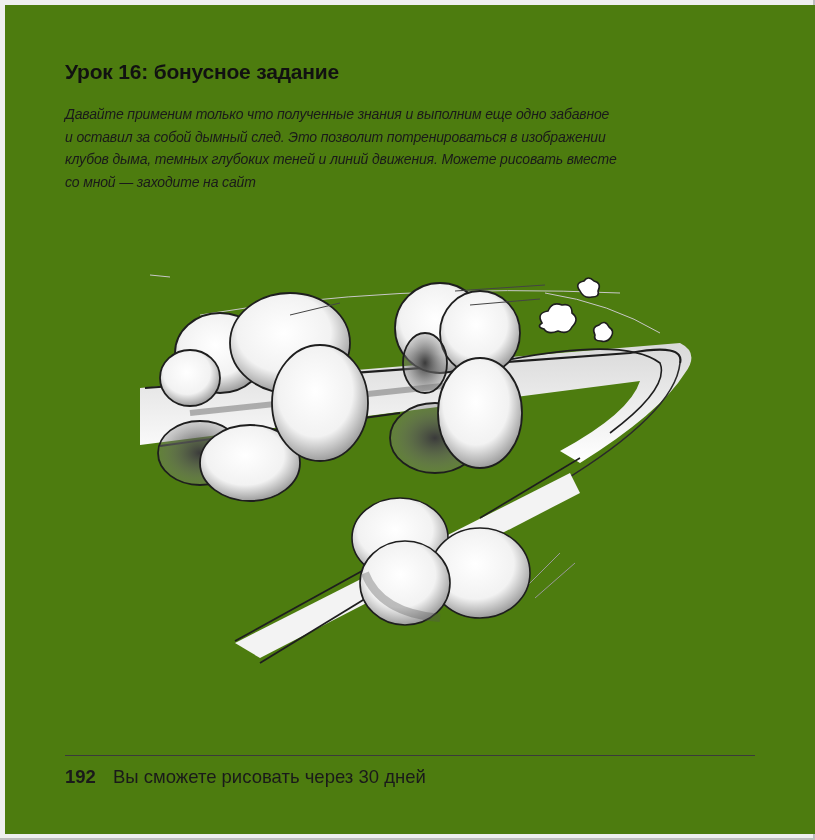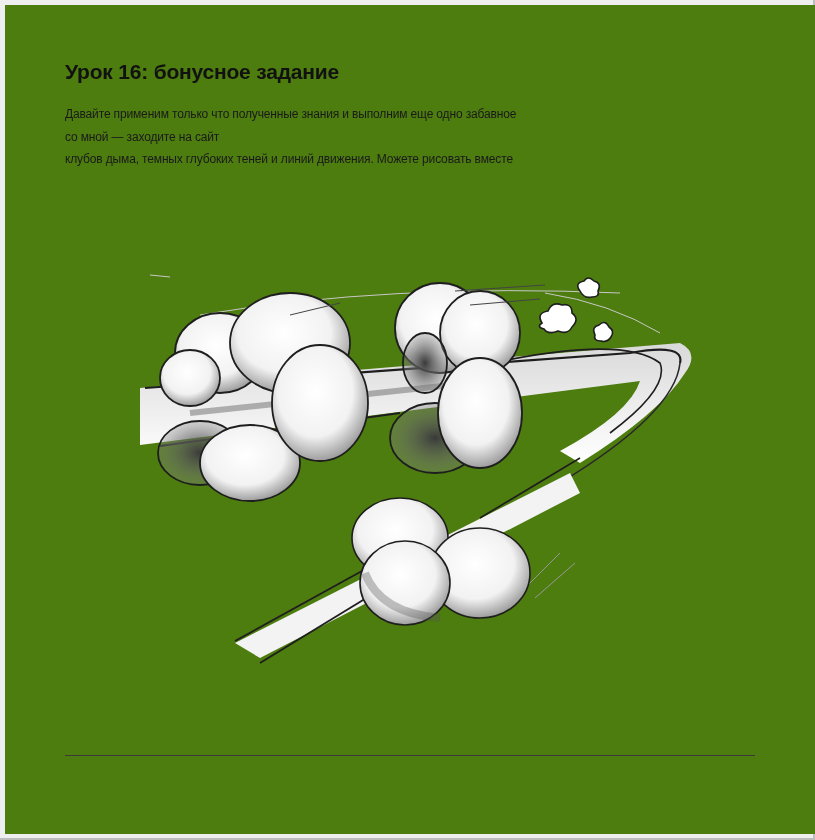--- a/index.html
+++ b/index.html
@@ -28,23 +28,24 @@
       margin: 0;
       font-size: 21px; font-weight: bold;
       color: #111;
       letter-spacing: -0.2px;
       white-space: nowrap;
     }
     .body-text {
       position: absolute; left: 60px; top: 98px;
       width: 700px;
       margin: 0;
-      font-size: 12px; line-height: 22.5px;
+      font-size: 14px; line-height: 22.5px;
       color: #1a1a1a;
       letter-spacing: -0.15px;
+      font-style: italic;
     }
     .body-text span { display: block; white-space: nowrap; }
     .illustration {
       position: absolute; left: 135px; top: 258px;
       width: 560px; height: 440px;
     }
     .rule {
       position: absolute; left: 60px; top: 750px;
       width: 690px; height: 0;
       border-top: 1.5px solid #3a3a3a;
@@ -59,22 +60,23 @@
 </head>
 <body>
 
 <div class="frame"></div>
 <div class="page">
 
   <h1 class="title">Урок 16: бонусное задание</h1>
 
   <p class="body-text">
     <span>Давайте применим только что полученные знания и выполним еще одно забавное</span>
+    <span>и оставил за собой дымный след. Это позволит потренироваться в изображении</span>
+    <span>клубов дыма, темных глубоких теней и линий движения. Можете рисовать вместе</span>
     <span>со мной — заходите на сайт</span>
-    <span>клубов дыма, темных глубоких теней и линий движения. Можете рисовать вместе</span>
   </p>
 
   <svg class="illustration" viewBox="0 0 560 440" xmlns="http://www.w3.org/2000/svg">
     <defs>
       <radialGradient id="puffShade" cx="0.45" cy="0.4" r="0.65">
         <stop offset="0" stop-color="#ffffff"></stop>
         <stop offset="0.6" stop-color="#f2f2f2"></stop>
         <stop offset="1" stop-color="#8a8a8a"></stop>
       </radialGradient>
       <radialGradient id="darkShade" cx="0.5" cy="0.5" r="0.6">
@@ -142,14 +144,18 @@
 
     <g stroke="#444" stroke-width="1" fill="none">
       <path d="M150 52 L200 40"></path>
       <path d="M315 28 L405 22"></path>
       <path d="M330 42 L400 36"></path>
     </g>
   </svg>
 
   <div class="rule"></div>
 
+  <div class="footer">
+    <span class="page-num">192</span>
+    <span>Вы сможете рисовать через 30 дней</span>
+  </div>
 
 </div>
 
 </body></html>

